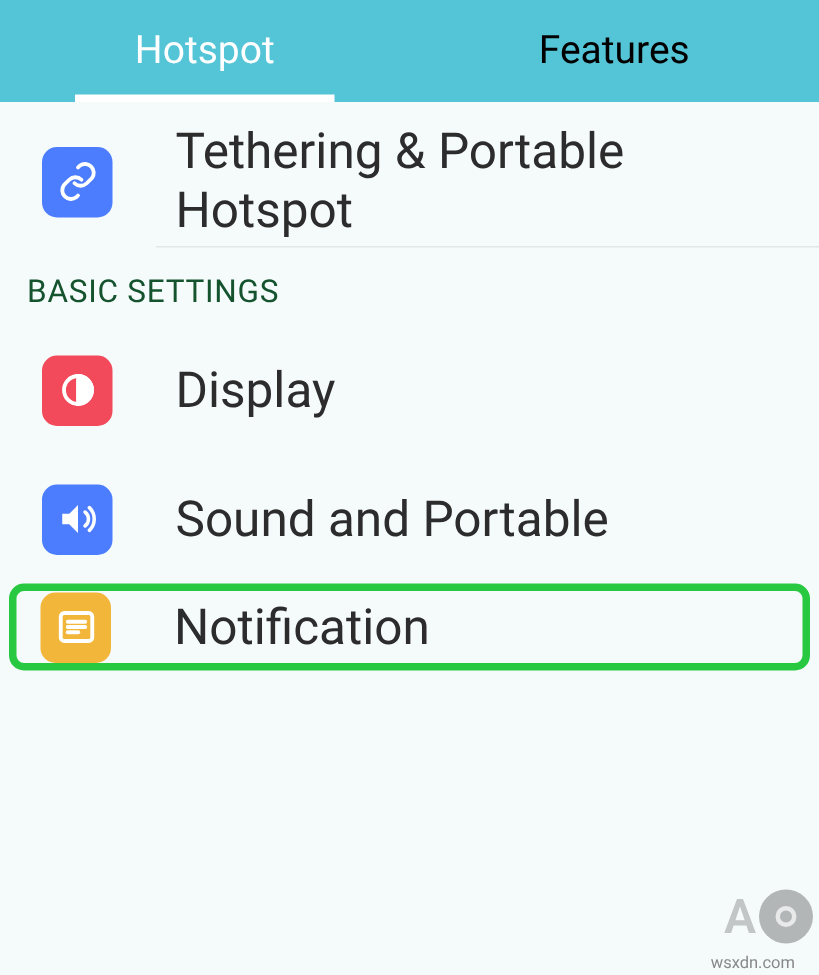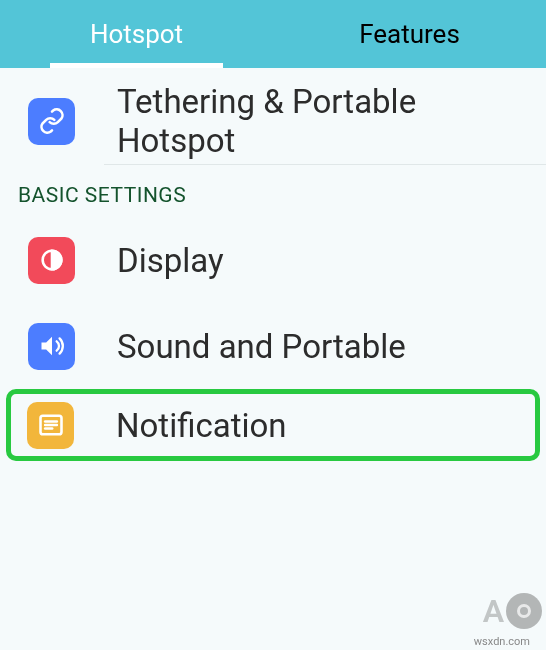--- a/index.html
+++ b/index.html
@@ -83,21 +83,21 @@
     .icon-more { background: #8a8f92; }
     .icon-display { background: #f24a5a; }
     .icon-sound { background: #4c7dff; }
     .icon-dnd { background: #4c7dff; }
     .icon-notif { background: #f2b63b; }
     .highlight {
       border: 5px solid #28c940;
       border-radius: 10px;
       margin: 0 6px;
       padding: 0 16px;
-      height: 72px;
+      height: 58px;
     }
     .watermark {
       position: absolute;
       right: 3px;
       bottom: 20px;
       font-size: 32px;
       color: rgba(100,100,100,0.35);
       font-weight: 600;
       letter-spacing: 1px;
       display: flex;

